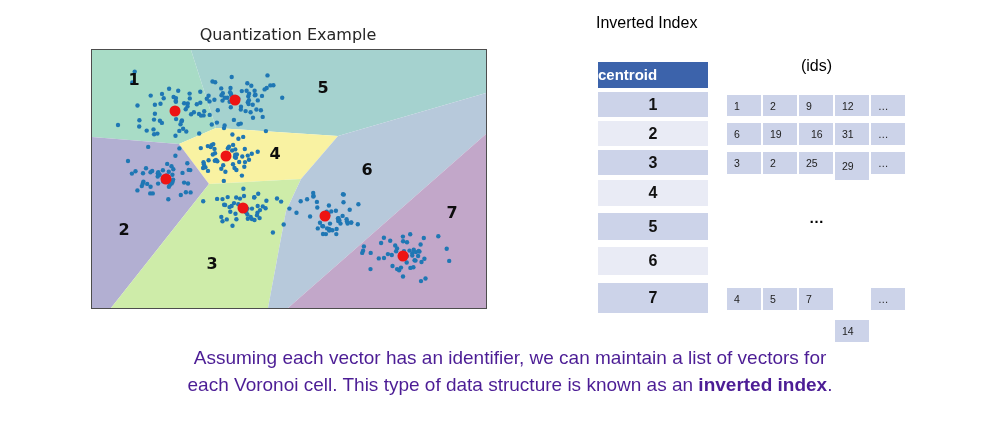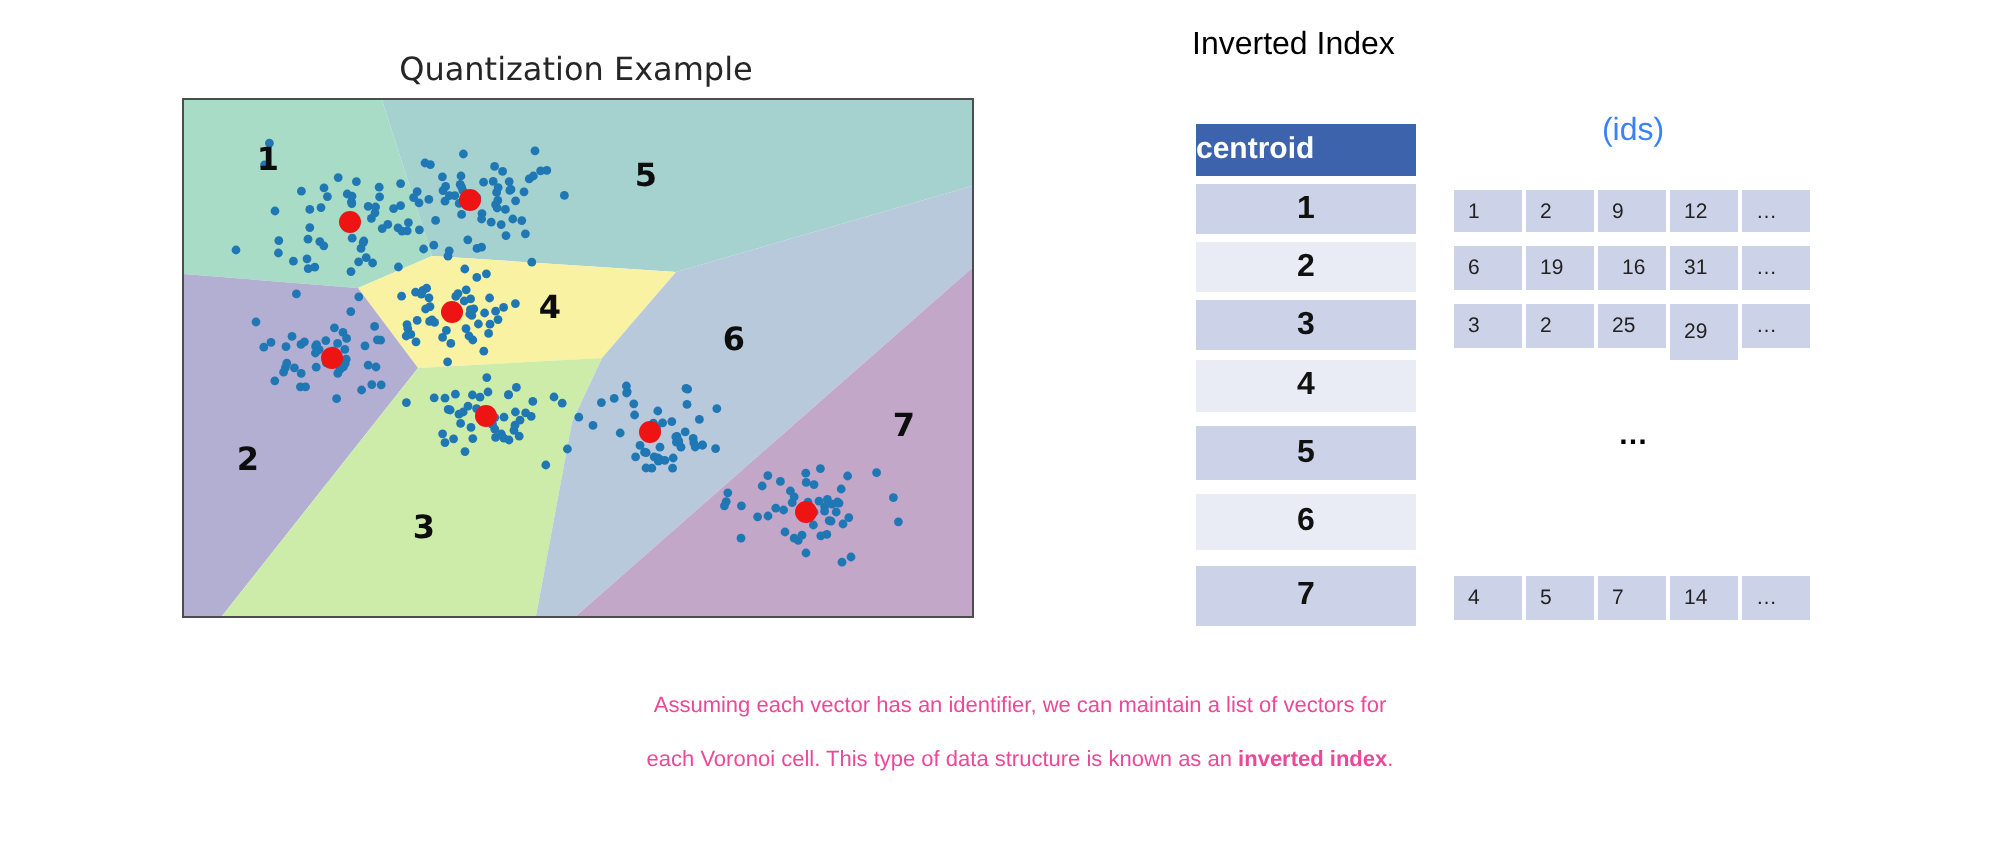--- a/index.html
+++ b/index.html
@@ -24,35 +24,35 @@
   .ii-cell{
     position:absolute;left:598px;width:110px;text-align:center;color:#111;
     font-size:16px;font-weight:600;
   }
   .ii-header{
     position:absolute;left:598px;width:110px;text-align:left;
     font-size:15px;font-weight:700;
   }
   .ids-label{
     position:absolute;left:727px;width:179px;text-align:center;top:57px;
-    font-size:16px;font-weight:500;color:#3b82f6;
+    font-size:16px;font-weight:500;color:#000000;
   }
   .chip-row{position:absolute;left:727px;display:flex;gap:2px;}
   .chip{
     width:34px;color:#222;font-size:10.5px;font-weight:500;
     display:flex;align-items:center;padding-left:7px;box-sizing:border-box;
   }
   .mid-ellipsis{
     position:absolute;left:727px;width:179px;top:209px;text-align:center;
     font-size:15px;font-weight:700;color:#000;
   }
   
   .caption{
     position:absolute;left:170px;width:680px;text-align:center;
-    font-size:11px;color:#ec4899;
+    font-size:19px;color:#4c1d95;
   }
   .caption b{font-weight:700;}
 </style>
 </head>
 <body>
 
 <div class="plot-title">Quantization Example</div>
 <div class="plot-frame">
   <svg id="voronoi-svg" width="394" height="258" viewBox="0 0 394 258">
       <polygon points="0,0 99,0 124,78 87,94 0,87" fill="#a8dcc6" stroke="none"></polygon>
@@ -452,20 +452,20 @@
       <div class="chip" style="height: 22px; background: rgb(204, 211, 233);">…</div>
     </div>
     <div class="ii-cell" style="top: 180px; height: 26px; line-height: 26px; background: rgb(233, 235, 245);">4</div>
     <div class="ii-cell" style="top: 213px; height: 27px; line-height: 27px; background: rgb(204, 211, 233);">5</div>
     <div class="ii-cell" style="top: 247px; height: 28px; line-height: 28px; background: rgb(233, 235, 245);">6</div>
     <div class="ii-cell" style="top: 283px; height: 30px; line-height: 30px; background: rgb(204, 211, 233);">7</div>
     <div class="chip-row" style="top: 288px;">
       <div class="chip" style="height: 22px; background: rgb(204, 211, 233);">4</div>
       <div class="chip" style="height: 22px; background: rgb(204, 211, 233);">5</div>
       <div class="chip" style="height: 22px; background: rgb(204, 211, 233);">7</div>
-      <div class="chip" style="height: 22px; background: rgb(204, 211, 233);">14</div>
+      <div class="chip" style="height: 22px; background: rgb(204, 211, 233); margin-top: 32px;">14</div>
       <div class="chip" style="height: 22px; background: rgb(204, 211, 233);">…</div>
     </div>
   </div>
 <div class="mid-ellipsis">…</div>
 
 <div class="caption" style="top:347px">Assuming each vector has an identifier, we can maintain a list of vectors for</div>
 <div class="caption" style="top:374px"><span>each Voronoi cell. This type of data structure is known as an </span><b>inverted index</b><span>.</span></div>
 
 </body></html>

